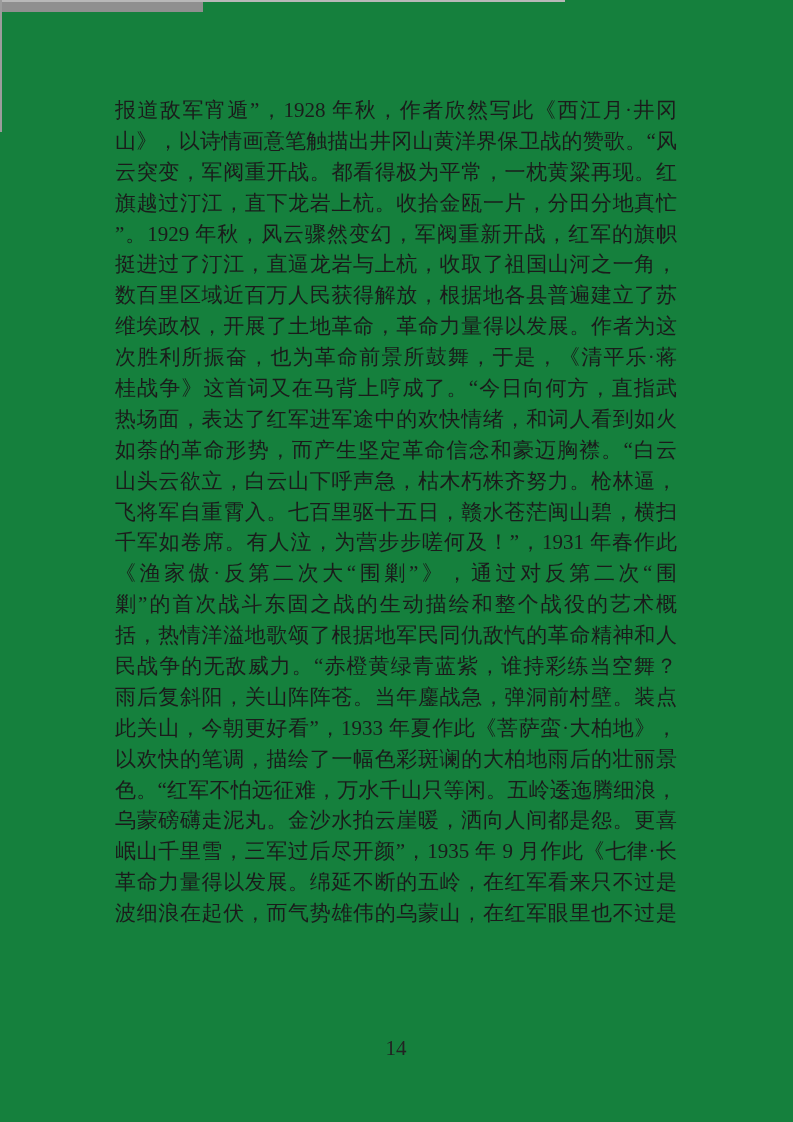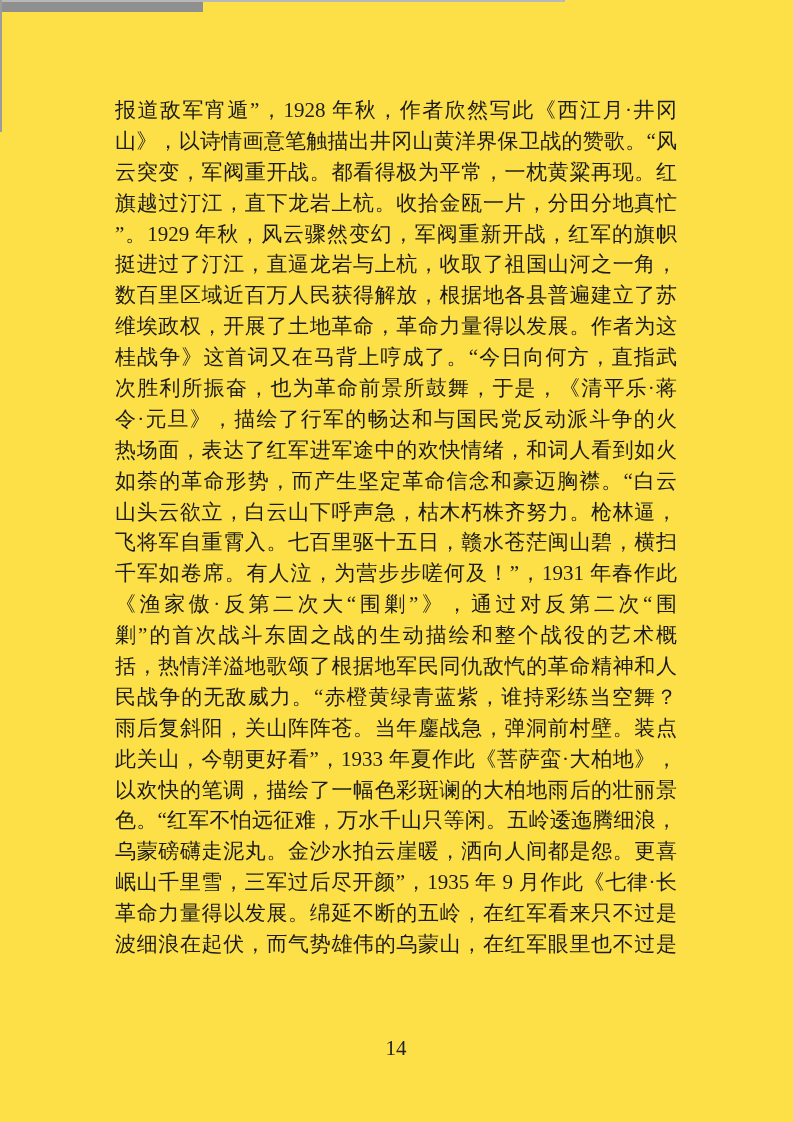--- a/index.html
+++ b/index.html
@@ -4,21 +4,21 @@
 <style>
   html, body {
     margin: 0;
     padding: 0;
     background: #ffffff;
   }
   .page {
     position: relative;
     width: 793px;
     height: 1122px;
-    background: #fde047;
+    background: #15803d;
     overflow: hidden;
     font-family: "Liberation Serif", "DejaVu Serif", serif;
   }
   
   .scan-band-top {
     position: absolute;
     left: 0; top: 0;
     width: 203px; height: 12px;
     background: #8f8f8f;
   }
@@ -71,23 +71,22 @@
 
   <div class="text-block">
     <div class="line">报道敌军宵遁”，1928 年秋，作者欣然写此《西江月·井冈</div>
     <div class="line">山》，以诗情画意笔触描出井冈山黄洋界保卫战的赞歌。“风</div>
     <div class="line">云突变，军阀重开战。都看得极为平常，一枕黄粱再现。红</div>
     <div class="line">旗越过汀江，直下龙岩上杭。收拾金瓯一片，分田分地真忙</div>
     <div class="line">”。1929 年秋，风云骤然变幻，军阀重新开战，红军的旗帜</div>
     <div class="line">挺进过了汀江，直逼龙岩与上杭，收取了祖国山河之一角，</div>
     <div class="line">数百里区域近百万人民获得解放，根据地各县普遍建立了苏</div>
     <div class="line">维埃政权，开展了土地革命，革命力量得以发展。作者为这</div>
+    <div class="line">次胜利所振奋，也为革命前景所鼓舞，于是，《清平乐·蒋</div>
     <div class="line">桂战争》这首词又在马背上哼成了。“今日向何方，直指武</div>
-    <div class="line">次胜利所振奋，也为革命前景所鼓舞，于是，《清平乐·蒋</div>
-    <div class="line">令·元旦》，描绘了行军的畅达和与国民党反动派斗争的火</div>
     <div class="line">热场面，表达了红军进军途中的欢快情绪，和词人看到如火</div>
     <div class="line">如荼的革命形势，而产生坚定革命信念和豪迈胸襟。“白云</div>
     <div class="line">山头云欲立，白云山下呼声急，枯木朽株齐努力。枪林逼，</div>
     <div class="line">飞将军自重霄入。七百里驱十五日，赣水苍茫闽山碧，横扫</div>
     <div class="line">千军如卷席。有人泣，为营步步嗟何及！”，1931 年春作此</div>
     <div class="line">《渔家傲·反第二次大“围剿”》，通过对反第二次“围</div>
     <div class="line">剿”的首次战斗东固之战的生动描绘和整个战役的艺术概</div>
     <div class="line">括，热情洋溢地歌颂了根据地军民同仇敌忾的革命精神和人</div>
     <div class="line">民战争的无敌威力。“赤橙黄绿青蓝紫，谁持彩练当空舞？</div>
     <div class="line">雨后复斜阳，关山阵阵苍。当年鏖战急，弹洞前村壁。装点</div>

